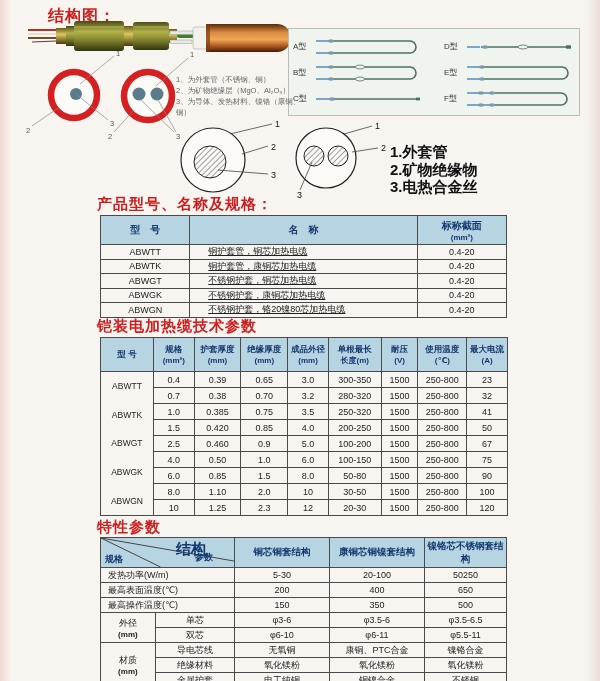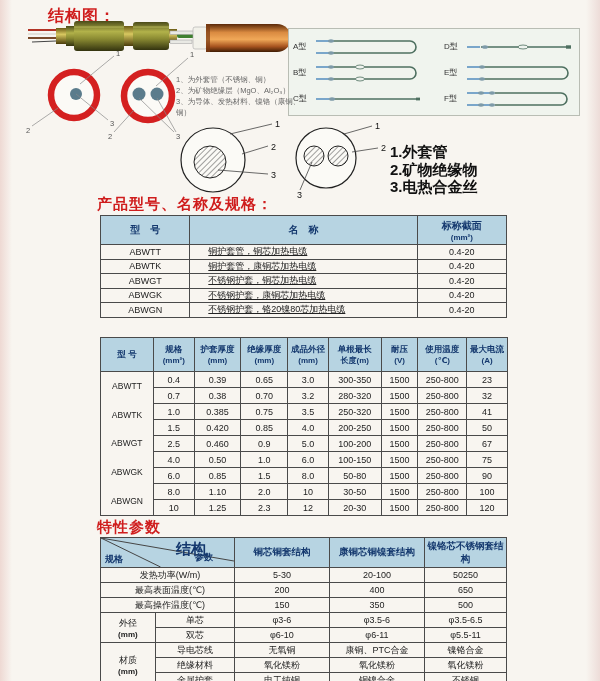--- a/index.html
+++ b/index.html
@@ -36,21 +36,21 @@
   .unit{font-size:8px;font-weight:bold;}
   .t-tech{position:absolute;left:100px;top:337px;width:408px;}
   .t-tech th{background:#b7d4e2;color:#14386e;font-size:8.5px;height:33px;font-weight:bold;line-height:11px;}
   .t-tech td{font-size:9px;height:15px;}
   .modelcell{padding:0;}
   .models{display:flex;flex-direction:column;justify-content:space-around;height:100%;}
   .models div{font-size:8.5px;}
   .t-char{position:absolute;left:100px;top:537px;width:407px;}
   .t-char th{background:#b7d4e2;color:#14386e;font-size:9.5px;height:29px;font-weight:bold;}
   .t-char td{font-size:9px;height:14px;}
-  .t-char td.rowlabel{text-align:center;padding-left:7px;}
+  .t-char td.rowlabel{text-align:left;padding-left:7px;}
   .diag{position:relative;background:#b7d4e2;padding:0;}
   .diag svg{position:absolute;left:0;top:0;width:100%;height:100%;}
   .diag .k1{position:absolute;right:28px;top:2px;font-size:15px;}
   .diag .k2{position:absolute;left:58px;top:13px;font-size:9px;margin-left:36px;}
   .diag .k3{position:absolute;left:4px;bottom:1px;font-size:9px;}
 </style>
 </head>
 <body>
 
 <div class="page">
@@ -265,20 +265,21 @@
       <td>0.4-20</td>
     </tr>
     <tr>
       <td>ABWGN</td>
       <td class="name">不锈钢护套，铬20镍80芯加热电缆</td>
       <td>0.4-20</td>
     </tr>
   </tbody>
     </table>
 
+  <div class="sec-title t3">铠装电加热缆技术参数</div>
 
   <table class="t-tech">
     <colgroup>
       <col style="width:13%">
         <col style="width:10%">
         <col style="width:11.5%">
         <col style="width:11.5%">
         <col style="width:10%">
       <col style="width:13%">
         <col style="width:9%">

